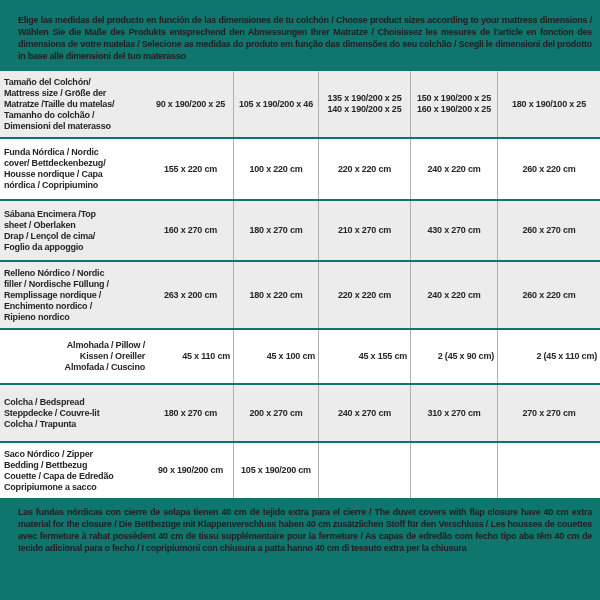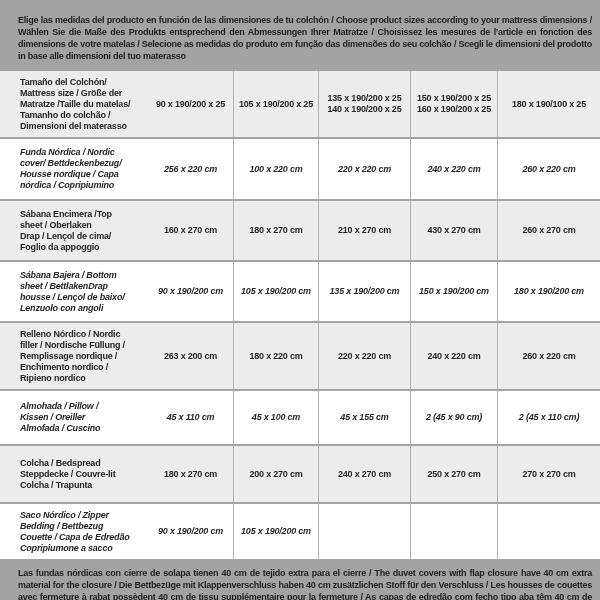--- a/index.html
+++ b/index.html
@@ -6,21 +6,21 @@
     margin: 0;
     padding: 0;
     background: #ffffff;
     font-family: "Liberation Sans", sans-serif;
   }
   .page {
     width: 600px;
     height: 600px;
     box-sizing: border-box;
     padding-top: 14px;
-    background: #a3a3a3;
+    background: #0f766e;
     overflow: hidden;
   }
   .note {
     margin: 0 8px 0 18px;
     width: 574px;
     font-size: 9px;
     font-weight: bold;
     letter-spacing: -0.25px;
     line-height: 12px;
     color: #1f1f1f;
@@ -38,33 +38,33 @@
     font-weight: bold;
     color: #262626;
     letter-spacing: -0.2px;
     line-height: 11px;
     white-space: pre-line;
     vertical-align: middle;
     padding: 2px 3px;
     overflow: hidden;
   }
   tr.stripe td { background: #ececec; }
-  tr.plain  td { background: #ffffff; font-style: italic; }
+  tr.plain  td { background: #ffffff; }
   td.label {
     text-align: left;
-    padding-left: 20px;
+    padding-left: 4px;
   }
   td.cell { text-align: center; }
   td.divided { border-left: 1px solid #b0b0b0; }
   tr.r1 td { height: 62px; }
   tr.r2 td { height: 56px; }
   tr.r3 td { height: 55px; }
   tr.r4 td { height: 55px; }
   tr.r5 td { height: 62px; }
-  tr.r6 td { height: 49px; }
+  tr.r6 td { height: 49px; text-align: right; }
   tr.r7 td { height: 52px; }
   tr.r8 td { height: 51px; }
   .note.bottom { margin-top: 6px; }
 </style>
 </head>
 <body>
 
 <div class="page">
 
   <p class="note top">Elige las medidas del producto en función de las dimensiones de tu colchón / Choose product sizes according to your mattress dimensions / Wählen Sie die Maße des Produkts entsprechend den Abmessungen Ihrer Matratze / Choisissez les mesures de l'article en fonction des dimensions de votre matelas / Selecione as medidas do produto em função das dimensões do seu colchão / Scegli le dimensioni del prodotto in base alle dimensioni del tuo materasso</p>
@@ -79,59 +79,48 @@
         <col style="width:103px">
     </colgroup>
     <tbody>
       <tr class="stripe r1">
         <td class="label">Tamaño del Colchón/
 Mattress size / Größe der
 Matratze /Taille du matelas/
 Tamanho do colchão /
 Dimensioni del materasso</td>
         <td class="cell">90 x 190/200 x 25</td>
-        <td class="cell divided">105 x 190/200 x 25</td>
+        <td class="cell divided">105 x 190/200 x 46</td>
         <td class="cell divided">135 x 190/200 x 25
 140 x 190/200 x 25</td>
         <td class="cell divided">150 x 190/200 x 25
 160 x 190/200 x 25</td>
         <td class="cell divided">180 x 190/100 x 25</td>
       </tr>
       <tr class="plain r2">
         <td class="label">Funda Nórdica / Nordic
 cover/ Bettdeckenbezug/
 Housse nordique / Capa
 nórdica / Copripiumino</td>
-        <td class="cell">256 x 220 cm</td>
+        <td class="cell">155 x 220 cm</td>
         <td class="cell divided">100 x 220 cm</td>
         <td class="cell divided">220 x 220 cm</td>
         <td class="cell divided">240 x 220 cm</td>
         <td class="cell divided">260 x 220 cm</td>
       </tr>
       <tr class="stripe r3">
         <td class="label">Sábana Encimera /Top
 sheet / Oberlaken
 Drap / Lençol de cima/
 Foglio da appoggio</td>
         <td class="cell">160 x 270 cm</td>
         <td class="cell divided">180 x 270 cm</td>
         <td class="cell divided">210 x 270 cm</td>
         <td class="cell divided">430 x 270 cm</td>
         <td class="cell divided">260 x 270 cm</td>
-      </tr>
-      <tr class="plain r4">
-        <td class="label">Sábana Bajera / Bottom
-sheet / BettlakenDrap
-housse / Lençol de baixo/
-Lenzuolo con angoli</td>
-        <td class="cell">90 x 190/200 cm</td>
-        <td class="cell divided">105 x 190/200 cm</td>
-        <td class="cell divided">135 x 190/200 cm</td>
-        <td class="cell divided">150 x 190/200 cm</td>
-        <td class="cell divided">180 x 190/200 cm</td>
       </tr>
       <tr class="stripe r5">
         <td class="label">Relleno Nórdico / Nordic
 filler / Nordische Füllung /
 Remplissage nordique /
 Enchimento nordico /
 Ripieno nordico</td>
         <td class="cell">263 x 200 cm</td>
         <td class="cell divided">180 x 220 cm</td>
         <td class="cell divided">220 x 220 cm</td>
@@ -148,21 +137,21 @@
         <td class="cell divided">2 (45 x 90 cm)</td>
         <td class="cell divided">2 (45 x 110 cm)</td>
       </tr>
       <tr class="stripe r7">
         <td class="label">Colcha / Bedspread
 Steppdecke / Couvre-lit
 Colcha / Trapunta</td>
         <td class="cell">180 x 270 cm</td>
         <td class="cell divided">200 x 270 cm</td>
         <td class="cell divided">240 x 270 cm</td>
-        <td class="cell divided">250 x 270 cm</td>
+        <td class="cell divided">310 x 270 cm</td>
         <td class="cell divided">270 x 270 cm</td>
       </tr>
       <tr class="plain r8">
         <td class="label">Saco Nórdico / Zipper
 Bedding / Bettbezug
 Couette / Capa de Edredão
 Copripiumone a sacco</td>
         <td class="cell">90 x 190/200 cm</td>
         <td class="cell divided">105 x 190/200 cm</td>
         <td class="cell divided"></td>

